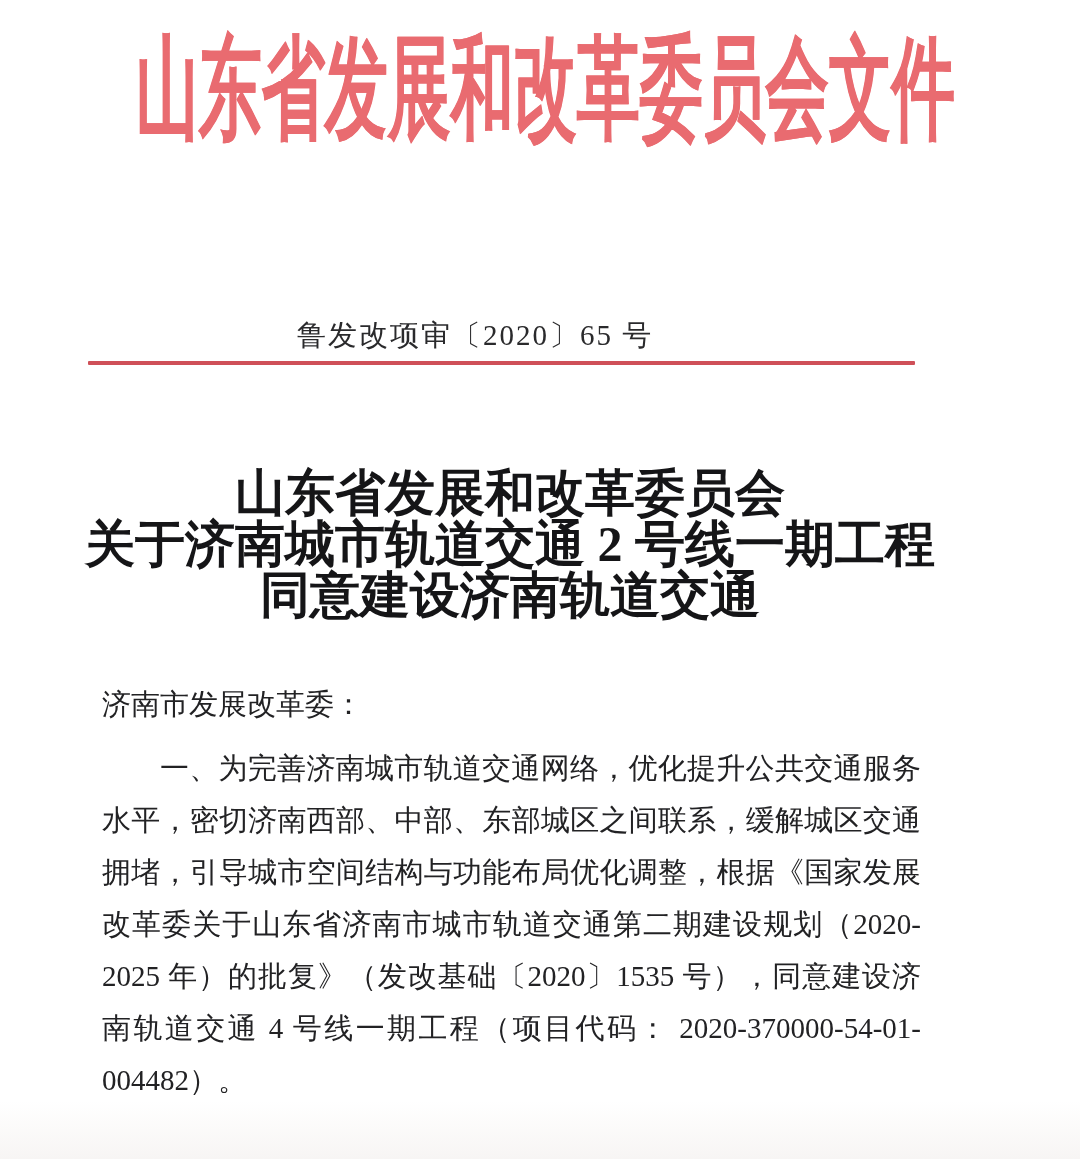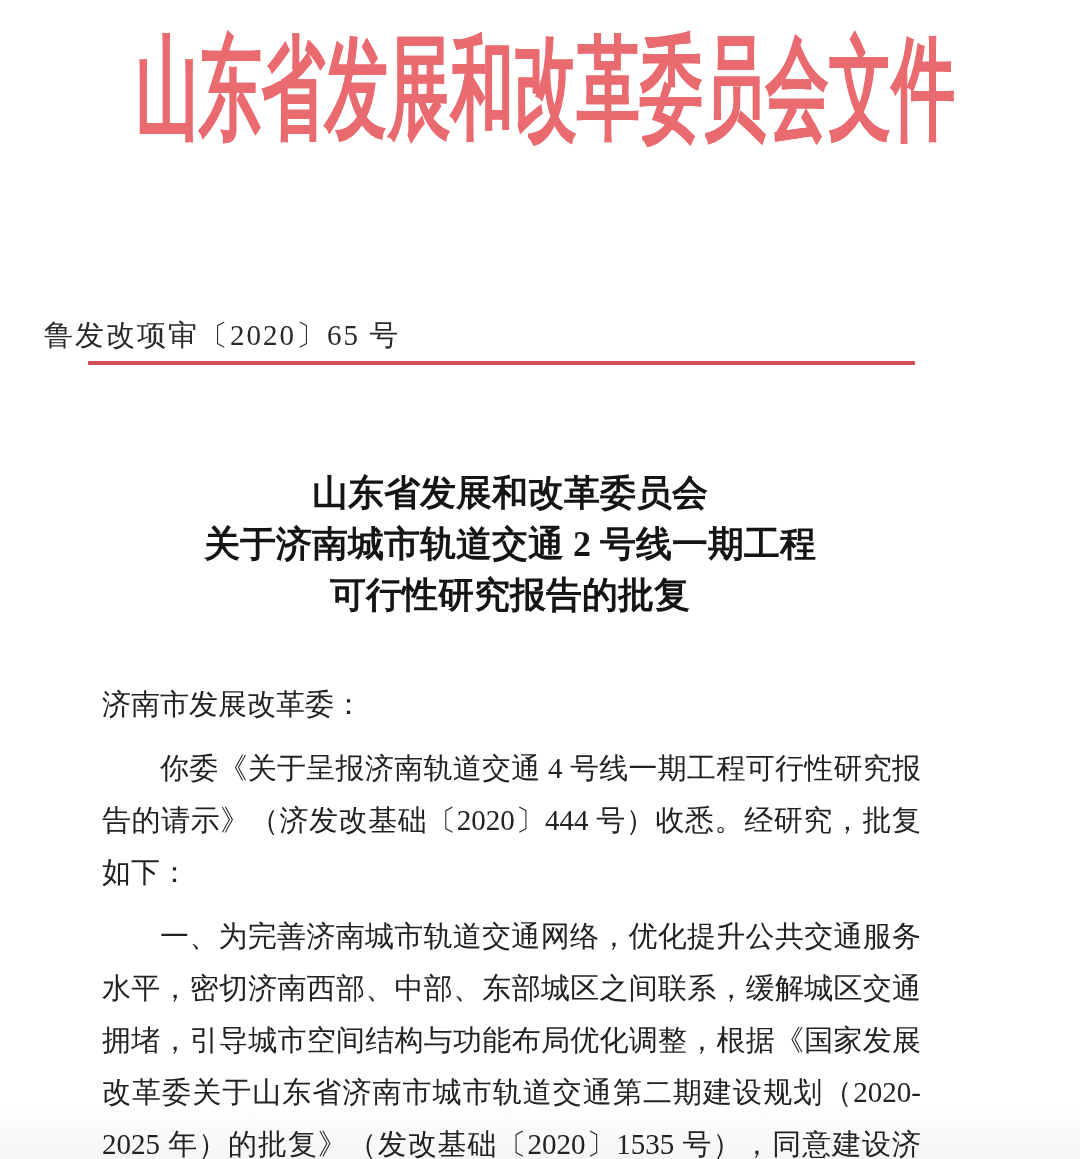--- a/index.html
+++ b/index.html
@@ -39,47 +39,46 @@
     white-space: nowrap;
     text-shadow: 0.5px 0.5px 0 var(--header-red, #e96b70);
   }
 
   
   .doc-number {
     position: absolute;
     top: 316px;
     left: 0;
     width: 950px;
-    text-align: left;
+    text-align: center;
     font-size: 29px;
     letter-spacing: 2px;
     color: #2a2a2c;
     white-space: nowrap;
-    padding-left: 44px;
   }
 
   
   .red-rule {
     position: absolute;
     top: 361px;
     left: 88px;
     width: 827px;
     height: 4px;
     background: var(--rule-red, #cf5058);
     border-radius: 1px;
   }
 
   
   .doc-title {
     position: absolute;
     top: 468px;
     left: 0;
     width: 1020px;
     text-align: center;
-    font-size: 36px;
+    font-size: 50px;
     font-weight: bold;
     line-height: 51px;
     color: #151517;
   }
   .doc-title .title-line {
     white-space: nowrap;
   }
 
   
   .doc-body {
@@ -109,22 +108,21 @@
     <span class="issuer">山东省发展和改革委员会文件</span>
   </div>
 
   <div class="doc-number">鲁发改项审〔2020〕65 号</div>
 
   <div class="red-rule"></div>
 
   <div class="doc-title">
     <div class="title-line">山东省发展和改革委员会</div>
     <div class="title-line">关于济南城市轨道交通 2 号线一期工程</div>
-    <div class="title-line">可行性研究报告的批复</div>
+    <div class="title-line">同意建设济南轨道交通</div>
   </div>
 
   <div class="doc-body">
     <p>济南市发展改革委：</p>
-    <p class="indented">你委《关于呈报济南轨道交通 4 号线一期工程可行性研究报告的请示》（济发改基础〔2020〕444 号）收悉。经研究，批复如下：</p>
     <p class="indented">一、为完善济南城市轨道交通网络，优化提升公共交通服务水平，密切济南西部、中部、东部城区之间联系，缓解城区交通拥堵，引导城市空间结构与功能布局优化调整，根据《国家发展改革委关于山东省济南市城市轨道交通第二期建设规划（2020-2025 年）的批复》（发改基础〔2020〕1535 号），同意建设济南轨道交通 4 号线一期工程（项目代码： 2020-370000-54-01-004482）。</p>
   </div>
 
 </div>
 
 </body></html>

